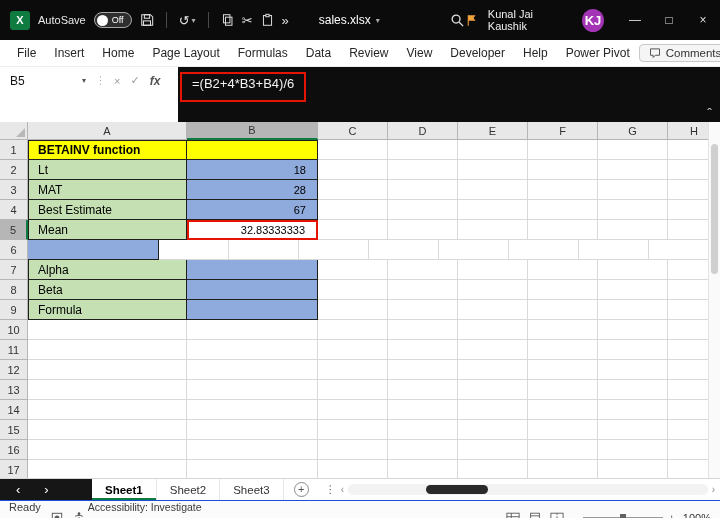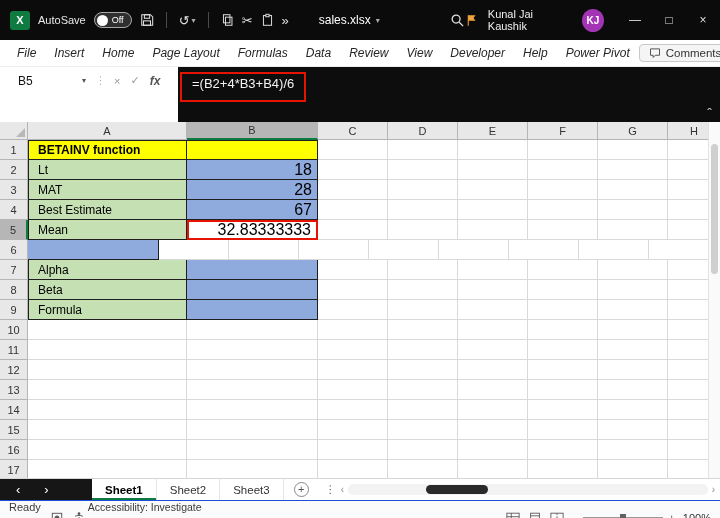--- a/index.html
+++ b/index.html
@@ -13,57 +13,57 @@
   .autosave-toggle { width: 38px; height: 16px; border: 1px solid #a8a8a8; border-radius: 9px; background: #2f2f2f; display: flex; align-items: center; }
   .knob { width: 11px; height: 11px; border-radius: 50%; background: #fff; margin-left: 2px; }
   .off { margin-left: 4px; font-size: 9px; color: #fff; }
   .tb-icon { display: flex; align-items: center; gap: 2px; color: #e0e0e0; font-size: 13px; cursor: default; }
   .tb-sep { width: 1px; height: 16px; background: #4a4a4a; margin: 0 4px; }
   .mini-caret { font-size: 8px; color: #a9a9a9; }
   .tb-file { margin-left: 30px; display: flex; align-items: center; gap: 5px; font-size: 12px; color: #fff; }
   .tb-search { margin-left: 70px; }
   .tb-user { margin-left: auto; display: flex; align-items: center; gap: 10px; }
   .uname { font-size: 11px; color: #f0f0f0; }
-  .avatar { width: 23px; height: 23px; border-radius: 50%; background: #a234b5; color: #fff; font-size: 10px; font-weight: bold; display: flex; align-items: center; justify-content: center; }
+  .avatar { width: 23px; height: 23px; border-radius: 50%; background: #a234b5; color: #fff; font-size: 13px; font-weight: bold; display: flex; align-items: center; justify-content: center; }
   .win-controls { display: flex; margin-left: 14px; }
   .win-controls span { width: 34px; height: 40px; display: flex; align-items: center; justify-content: center; font-size: 12px; color: #ddd; }
 
   
   .menubar { height: 27px; background: #fff; display: flex; align-items: center; font-size: 12px; color: #262626; border-bottom: 1px solid #ececec; }
-  .mtab { padding: 0 9px; height: 100%; display: flex; align-items: center; white-space: nowrap; font-style: italic; }
+  .mtab { padding: 0 9px; height: 100%; display: flex; align-items: center; white-space: nowrap; }
   .mtab:first-child { margin-left: 8px; }
   .mright { margin-left: auto; display: flex; align-items: center; gap: 8px; padding-right: 8px; }
   .comments-btn { display: flex; align-items: center; gap: 5px; border: 1px solid #c9c9c9; background: #f5f5f5; border-radius: 4px; padding: 2px 9px; font-size: 11.5px; color: #333; }
 
   
   .fbar { height: 55px; display: flex; background: #fff; }
   .fbar-left { width: 178px; background: #fff; }
   .nb-row { height: 27px; display: flex; align-items: center; }
-  .namebox { width: 92px; height: 100%; display: flex; align-items: center; padding-left: 18px; font-size: 12px; color: #111; }
+  .namebox { width: 92px; height: 100%; display: flex; align-items: center; padding-left: 10px; font-size: 12px; color: #111; }
   .nb-caret { margin-left: auto; padding-right: 6px; font-size: 8px; color: #555; }
   .fdots { color: #b5b5b5; font-size: 11px; padding: 0 3px; }
   .fxicons { display: flex; align-items: center; gap: 10px; padding-left: 5px; color: #9a9a9a; font-size: 11px; }
   .fxi-fx { font-style: italic; font-weight: bold; color: #555; font-size: 12px; }
   .fbar-right { flex: 1; background: #0d0d0d; position: relative; }
   .formula-box { position: absolute; left: 2px; top: 5px; border: 2px solid #e51400; color: #f2f2f2; font-size: 13px; padding: 2px 10px 9px; white-space: nowrap; }
   .fb-collapse { position: absolute; right: 8px; bottom: 1px; color: #cfcfcf; font-size: 14px; line-height: 14px; }
 
   
   .grid { position: relative; height: 356px; background: #fff; overflow: hidden; }
   .gh { display: flex; height: 18px; }
   .corner { width: 28px; background: #e8e8e8; border-right: 1px solid #b5b5b5; border-bottom: 1px solid #b5b5b5; position: relative; }
   .corner i { position: absolute; right: 2px; bottom: 2px; width: 0; height: 0; border-left: 9px solid transparent; border-bottom: 9px solid #b9b9b9; }
   .ch { display: flex; align-items: center; justify-content: center; font-size: 11px; color: #333; background: #e8e8e8; border-right: 1px solid #b5b5b5; border-bottom: 1px solid #b5b5b5; }
   .chA { width: 159px; } .chB { width: 131px; } .c70 { width: 70px; } .chH { flex: 1; border-right: none; }
   .ch.sel { background: #b6b6b6; border-bottom: 2px solid #0f7b41; }
   .gr { display: flex; height: 20px; }
   .rh { width: 28px; background: #e8e8e8; border-right: 1px solid #b5b5b5; border-bottom: 1px solid #b5b5b5; font-size: 11px; color: #333; display: flex; align-items: center; justify-content: center; }
   .rh.sel { background: #b6b6b6; border-right: 2px solid #0f7b41; }
   .ca { width: 159px; font-size: 12px; color: #000; display: flex; align-items: center; padding-left: 9px; border-right: 1px solid #d9d9d9; border-bottom: 1px solid #d9d9d9; background: #fff; overflow: hidden; white-space: nowrap; }
-  .cb { width: 131px; font-size: 16px; color: #000; display: flex; align-items: center; justify-content: flex-end; padding-right: 5px; border-right: 1px solid #d9d9d9; border-bottom: 1px solid #d9d9d9; background: #fff; overflow: hidden; white-space: nowrap; }
+  .cb { width: 131px; font-size: 11px; color: #000; display: flex; align-items: center; justify-content: flex-end; padding-right: 11px; border-right: 1px solid #d9d9d9; border-bottom: 1px solid #d9d9d9; background: #fff; overflow: hidden; white-space: nowrap; }
   .rest { flex: 1; border-bottom: 1px solid #d9d9d9; background-image: repeating-linear-gradient(to right, transparent 0, transparent 69px, #d9d9d9 69px, #d9d9d9 70px); }
   .fy { background: #ffff00; border-right-color: #1f1f1f; border-bottom-color: #1f1f1f; }
   .fg { background: #c5e0b3; border-right-color: #1f1f1f; border-bottom-color: #1f1f1f; }
   .fb { background: #8faadc; border-right-color: #1f1f1f; border-bottom-color: #1f1f1f; }
   .ca.fy, .ca.fg { border-left: 1px solid #1f1f1f; }
   .gr.first .fy { border-top: 1px solid #1f1f1f; }
   .bold { font-weight: bold; }
   .b5 { background: #fff; border: 2px solid #e51400; }
   .vscroll { position: absolute; top: 0; right: 0; width: 12px; height: 100%; background: #fafafa; border-left: 1px solid #e3e3e3; }
   .vthumb { position: absolute; top: 22px; left: 2px; width: 7px; height: 130px; background: #cfcfcf; border-radius: 4px; }

